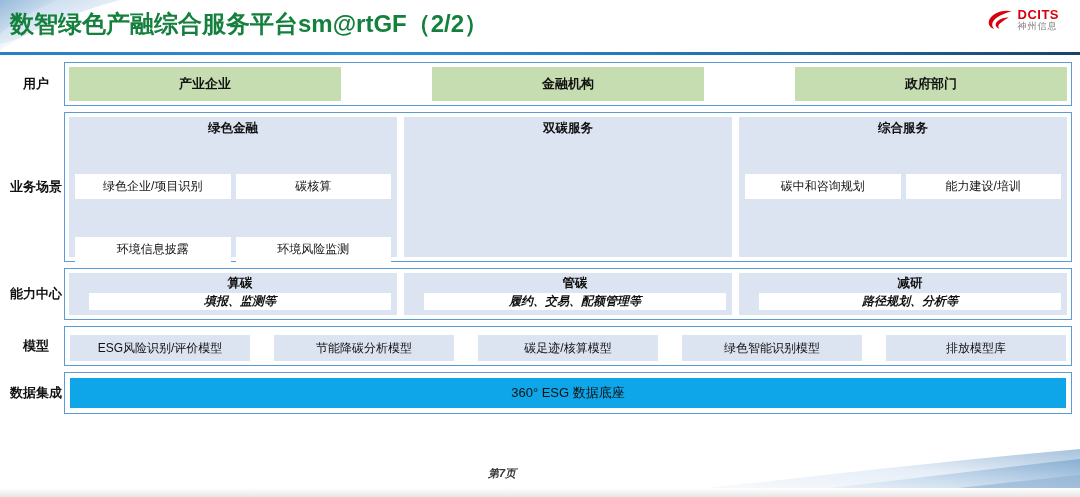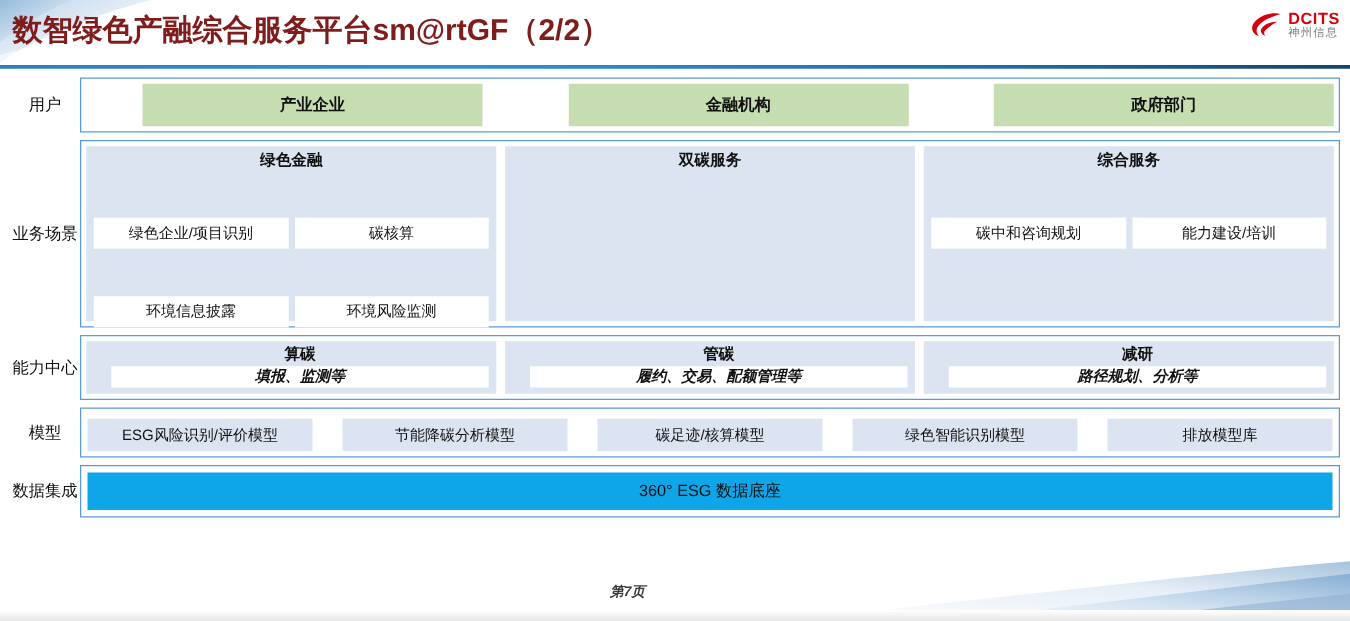--- a/index.html
+++ b/index.html
@@ -30,63 +30,63 @@
     background: linear-gradient(to bottom, #ffffff 0%, #f0f0f0 60%, #e6e6e6 100%);
     pointer-events: none;
   }
 
   
   .header {
     position: absolute; left: 0; top: 0; width: 1080px; height: 54px;
   }
   .title {
     position: absolute; left: 10px; top: 8px;
-    font-size: 24px; font-weight: bold; color: #7f1d1d;
+    font-size: 24px; font-weight: bold; color: #15803d;
     letter-spacing: 0px; white-space: nowrap;
   }
   .title-rule {
     position: absolute; left: 0; top: 52px; width: 1080px; height: 3px;
     background: linear-gradient(to right, #2b7fc4 0%, #2e8ed4 35%, #1f6aa8 75%, #16436b 100%);
   }
   .logo {
-    position: absolute; right: 8px; top: 8px;
+    position: absolute; right: 21px; top: 8px;
     display: flex; align-items: center; gap: 5px;
   }
   .logo-mark { width: 26px; height: 22px; display: block; }
   .logo-text { display: flex; flex-direction: column; line-height: 1.05; }
   .logo-en { font-size: 13px; font-weight: bold; color: #d7000f; letter-spacing: 0.5px; }
   .logo-cn { font-size: 9px; color: #7a7a7a; letter-spacing: 1px; }
 
   
   .body-grid {
     position: absolute; left: 8px; top: 62px; width: 1064px;
   }
   .row {
     display: flex; align-items: stretch;
     margin-bottom: 6px;
   }
   .row-label {
     width: 56px; flex: 0 0 56px;
     display: flex; align-items: center; justify-content: center;
-    font-size: 13px; font-weight: normal; color: #111;
+    font-size: 13px; font-weight: bold; color: #111;
     text-align: center; line-height: 1.15;
     padding: 0 2px;
   }
   .row-panel {
     flex: 1 1 auto;
     border: 1.5px solid #5b9bd5;
     background: #ffffff;
     padding: 4px;
     display: flex;
   }
 
   
   .users-row .row-panel { height: 44px; align-items: center; gap: 0; }
   .users-inner { display: flex; width: 100%; height: 34px; }
-  .user-cell { flex: 1 1 0; display: flex; margin-left: 45px; }
+  .user-cell { flex: 1 1 0; display: flex; }
   .user-box {
     background: #c5ddb0;
     height: 34px;
     display: flex; align-items: center; justify-content: center;
     font-size: 13px; font-weight: bold; color: #111;
     width: 272px;
   }
   .user-cell.c1 { justify-content: flex-start; }
   .user-cell.c2 { justify-content: center; }
   .user-cell.c3 { justify-content: flex-end; }

